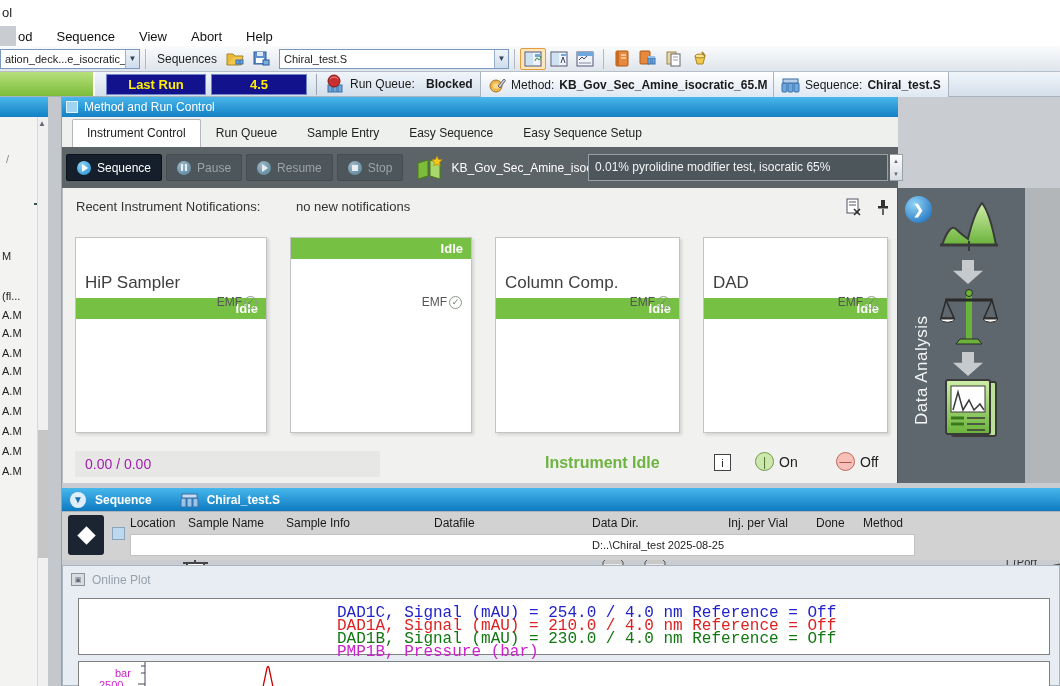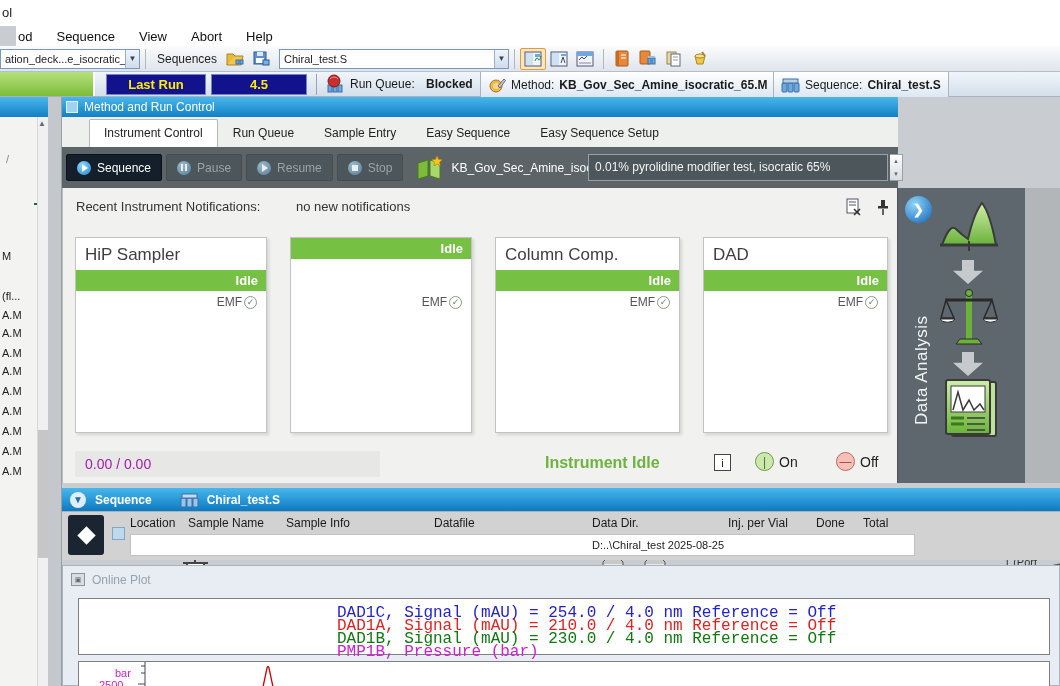--- a/index.html
+++ b/index.html
@@ -39,21 +39,21 @@
   .tree-item { position:absolute; left:2px; font-size:11px; color:#222; white-space:nowrap; }
   #side-scroll { left:37px; top:117px; width:11px; height:569px; background:#f0f0f0; border-left:1px solid #d8d8d8; }
   #side-thumb { left:38px; top:430px; width:10px; height:128px; background:#c6c6c6; }
   #splitter { left:48px; top:97px; width:14px; height:589px; background:#c4c8cc; border-right:1px solid #9aa0a6; }
 
   
   #mrc-header { left:62px; top:97px; width:836px; height:20px; background:linear-gradient(#4ab6ec,#1280c3); color:#fff; font-size:12px; display:flex; align-items:center; gap:6px; padding-left:4px; }
   #mrc-hdr-icon { width:12px; height:12px; border:1px solid #dff0fb; background:#9fd4f1; }
   #tabrow { left:62px; top:117px; width:836px; height:30px; background:#eef0ee; display:flex; align-items:flex-end; padding-left:10px; }
   .tab { font-size:12px; color:#222; padding:6px 14px 7px 14px; border:1px solid transparent; border-bottom:none; }
-  .tab.active { background:#fff; border-color:#b4b8bc; border-radius:2px 2px 0 0;margin-left:17px; }
+  .tab.active { background:#fff; border-color:#b4b8bc; border-radius:2px 2px 0 0; }
   #runbar { left:62px; top:147px; width:836px; height:41px; background:#5c6468; display:flex; align-items:center; }
   .runbtn { height:27px; margin-left:4px; border-radius:2px; display:flex; align-items:center; gap:6px; padding:0 10px; font-size:12px; }
   .runbtn.primary { background:#141f2b; border:1px solid #0a1219; color:#fff; }
   .runbtn.disabled { background:#4d565b; border:1px solid #454d51; color:#9ba3a9; }
   .cicon { width:14px; height:14px; border-radius:50%; display:inline-flex; align-items:center; justify-content:center; }
   .cicon.play { background:radial-gradient(circle at 35% 30%,#8fd4f6,#1e8cd2); }
   .cicon.mut { background:radial-gradient(circle at 35% 30%,#9db8c6,#55809a); }
   .tri { width:0; height:0; border-left:6px solid #fff; border-top:4px solid transparent; border-bottom:4px solid transparent; margin-left:2px; }
   .pausebars { display:flex; gap:2px; } .pausebars i { width:2px; height:7px; background:#e8eef2; }
   .stopsq { width:6px; height:6px; background:#e8eef2; }
@@ -61,21 +61,21 @@
   #comment-box { position:absolute; left:526px; top:7px; width:300px; height:27px; background:#4d565b; border:1px solid #98a1a7; color:#f2f4f5; font-size:12px; line-height:25px; padding:0 6px; white-space:nowrap; overflow:hidden; }
   #comment-spin { position:absolute; left:828px; top:7px; width:13px; height:27px; background:linear-gradient(#fdfdfd,#d8dde1); border:1px solid #98a1a7; border-left:none; display:flex; flex-direction:column; align-items:center; justify-content:space-around; font-size:6px; color:#667; }
 
   
   #content { left:62px; top:188px; width:835px; height:295px; background:#f1f1ef; border-left:1px solid #babdbf; }
   #notif-row { position:absolute; left:76px; top:199px; font-size:13px; color:#333; }
   #notif-val { position:absolute; left:296px; top:199px; font-size:13px; color:#333; }
   .notif-ic { position:absolute; top:196px; width:22px; height:22px; display:flex; align-items:center; justify-content:center; }
 
   .card { position:absolute; top:237px; height:196px; background:#fff; border:1px solid #c3c3c3; box-shadow:2px 2px 3px rgba(0,0,0,0.12); }
-  .card-title { font-size:17px; color:#3f3f3f; padding:7px 9px 5px 9px; white-space:nowrap; display:flex; align-items:center; }
+  .card-title { font-size:17px; color:#3f3f3f; padding:7px 9px 5px 9px; white-space:nowrap; display:flex; align-items:center;margin-top:28px; }
   .idlebar { height:21px; background:#76c043; color:#fff; font-weight:bold; font-size:13px; text-align:right; line-height:21px; padding-right:8px; }
   .emf { position:absolute; right:9px; font-size:12px; color:#555; display:flex; align-items:center; gap:2px; }
   .emfcheck { width:13px; height:13px; border:1px solid #8a9a8a; border-radius:50%; font-size:9px; color:#6d826d; display:inline-flex; align-items:center; justify-content:center; }
   .onoff { display:flex; align-items:center; gap:3px; font-size:12px; color:#333; }
   .pwr { width:13px; height:13px; border-radius:50%; font-size:9px; display:inline-flex; align-items:center; justify-content:center; }
   .pwr.on { background:#cde8ad; border:1px solid #6f9c49; color:#4a7030; }
   .pwr.off { background:#f6c0b8; border:1px solid #c0685c; color:#a04438; }
   .pump-ctl { font-size:13px; color:#666; margin-left:7px; }
   .pump-max { width:10px; height:9px; border:1px solid #666; border-top:2px solid #666; display:inline-block; margin-left:7px; }
   .ptext { position:absolute; font-size:13px; color:#333; }
@@ -558,21 +558,21 @@
       <i></i>
     </div>
   <div class="abs" id="seq-check"></div>
   <span class="col-h" style="left:130px; width:56px;">Location</span>
   <span class="col-h" style="left:188px; width:96px;">Sample Name</span>
   <span class="col-h" style="left:286px; width:145px;">Sample Info</span>
   <span class="col-h" style="left:434px; width:156px;">Datafile</span>
   <span class="col-h" style="left:592px; width:133px;">Data Dir.</span>
   <span class="col-h" style="left:728px; width:85px;">Inj. per Vial</span>
   <span class="col-h" style="left:816px; width:44px;">Done</span>
-  <span class="col-h" style="left:863px; width:52px;">Total</span>
+  <span class="col-h" style="left:863px; width:52px;">Method</span>
   <span class="col-c first" style="left:130px; width:57px;"></span>
   <span class="col-c" style="left:186px; width:99px;"></span>
   <span class="col-c" style="left:284px; width:148px;"></span>
   <span class="col-c" style="left:431px; width:159px;"></span>
   <span class="col-c" style="left:589px; width:136px;">D:..\Chiral_test 2025-08-25 1</span>
   <span class="col-c" style="left:724px; width:89px;"></span>
   <span class="col-c" style="left:812px; width:47px;"></span>
   <span class="col-c" style="left:858px; width:57px;"></span>
 
   <div class="abs" id="oplot"></div>

